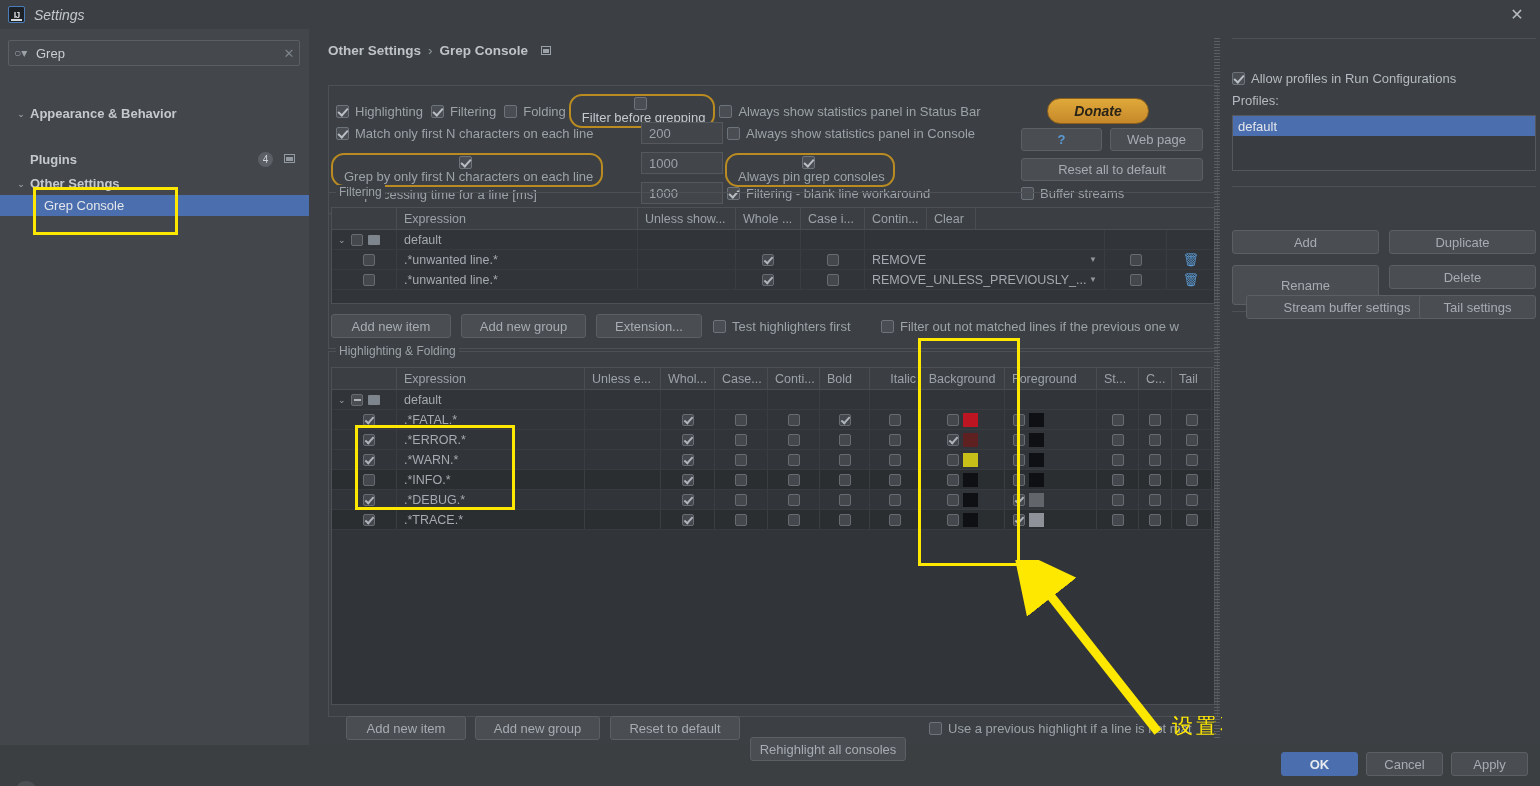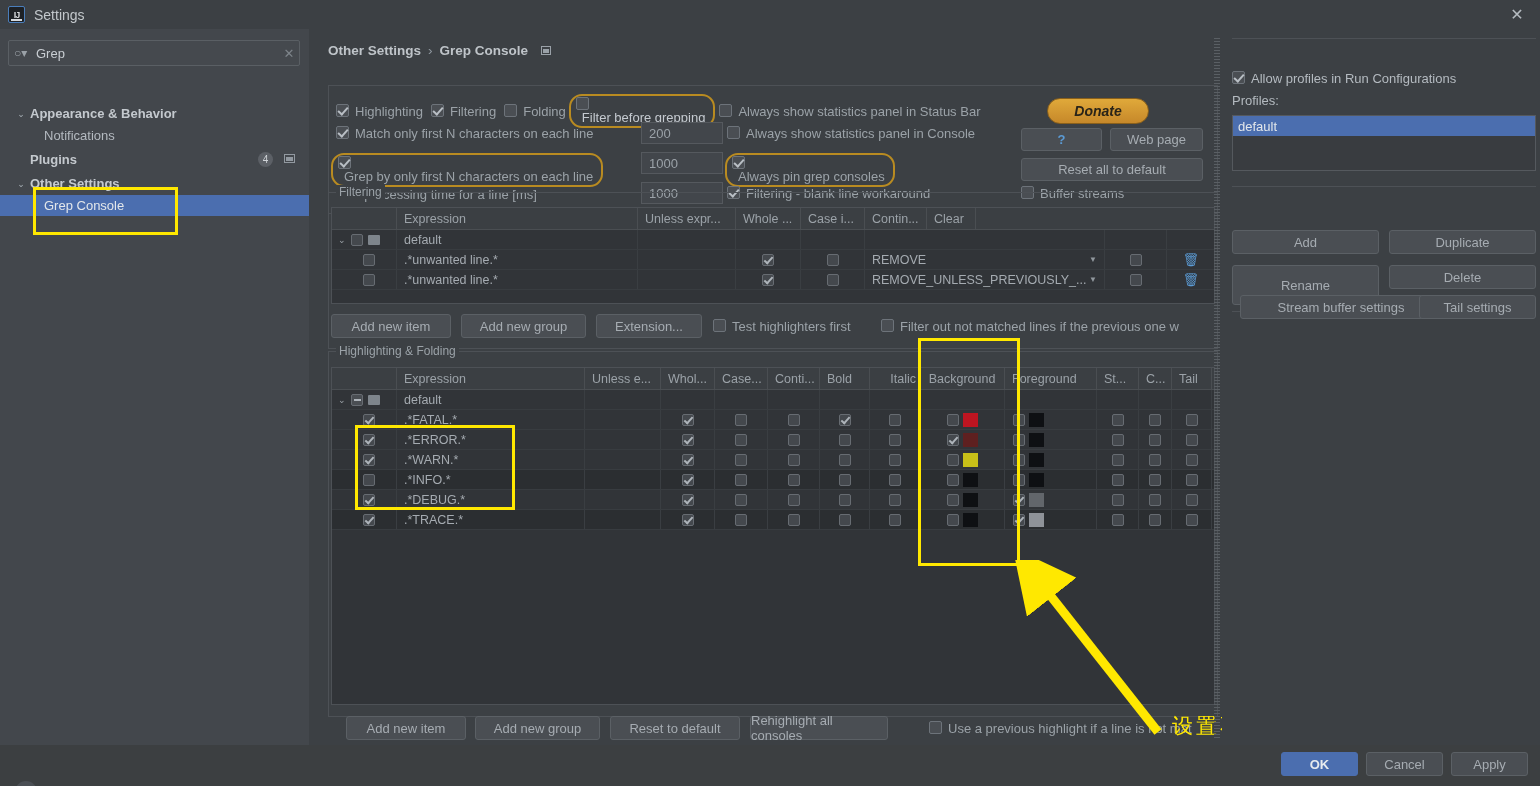--- a/index.html
+++ b/index.html
@@ -20,21 +20,21 @@
     background:#3c4044; display:flex; align-items:center;
   }
   #ij-logo{
     width:17px;height:17px;margin-left:8px;background:#1e2125;
     border:1px solid #4a7ebb; border-radius:2px;
     font-size:9px;font-weight:bold;color:#d6d9dc;
     display:flex;align-items:center;justify-content:center;letter-spacing:-1px;
     position:relative;
   }
   #ij-logo::after{content:"";position:absolute;left:2px;right:2px;bottom:1px;height:2px;background:#d6d9dc;}
-  #title-text{margin-left:9px;color:#c3c8cc;font-size:14px;}
+  #title-text{margin-left:9px;color:#c3c8cc;font-size:14px;font-style:italic;}
   #close-btn{
     position:absolute; right:12px; top:6px; width:22px;height:18px;
     color:#b5bbc0; font-size:16px; line-height:17px; text-align:center; cursor:default;
   }
 
   
   #sidebar{
     position:absolute;left:0;top:29px;width:309px;height:716px;
     background:#43474c;
   }
@@ -89,21 +89,21 @@
     width:10px;height:9px;border:1px solid #9aa1a8;margin-left:6px;position:relative;
   }
   #bc-icon::after{content:"";position:absolute;left:1px;right:1px;top:2px;bottom:1px;background:#9aa1a8;}
 
   
   #opts-box{
     position:absolute;left:19px;top:56px;width:890px;height:129px;
     border:1px solid #4d5156;
   }
   .chk{
-    display:inline-flex;vertical-align:middle;
+    display:inline-flex;align-items:center;vertical-align:middle;
   }
   .chk .box{
     width:13px;height:13px;border:1px solid #6d737a;border-radius:2px;background:#4a4e53;
     display:inline-block;position:relative;flex:none;
   }
   .chk .box.on::after{
     content:"";position:absolute;left:3px;top:0px;width:4px;height:8px;
     border:solid #b9bfc5;border-width:0 2px 2px 0;transform:rotate(42deg);
   }
   .chk .lbl{margin-left:6px;color:#9ba2a8;white-space:nowrap;}
@@ -201,23 +201,20 @@
     <span id="search-icon">○​▾</span>
     <input id="search-input" value="Grep" style="">
     <span id="search-clear">✕</span>
   </div>
 
   <div class="tree-row" style="top:74px;padding-left:12px">
     <span class="tw">⌄</span>
     <span class="tree-bold">Appearance &amp; Behavior</span>
   </div>
 
-  <div class="tree-row" style="top:96px;padding-left:44px">
-    <span class="tree-plain">Notifications</span>
-  </div>
 
   <div class="tree-row" style="top:120px;padding-left:30px">
     <span class="tree-bold">Plugins</span>
     <span id="badge-count">4</span>
     <span id="badge-icon"></span>
   </div>
 
   <div class="tree-row" style="top:144px;padding-left:12px">
     <span class="tw">⌄</span>
     <span class="tree-bold">Other Settings</span>
@@ -304,21 +301,21 @@
   </div>
 
   <div class="groupbox" style="left:19px;top:163px;width:890px;height:157px;">
     <span class="group-legend">Filtering</span>
   </div>
 
   <div class="tbl" style="left:22px;top:178px;width:884px;height:97px;">
     <div class="thead">
       <div class="th" style="width:65px"></div>
       <div class="th" style="width:241px">Expression</div>
-      <div class="th" style="width:98px">Unless expr...</div>
+      <div class="th" style="width:98px">Unless show...</div>
       <div class="th" style="width:65px">Whole ...</div>
       <div class="th" style="width:64px">Case i...</div>
       <div class="th" style="width:62px">Contin...</div>
       <div class="th" style="width:49px">Clear</div>
     </div>
 
     <div class="trow">
       <div class="td" style="width:65px;padding-left:6px;gap:5px">
         <span style="color:#9aa1a7;font-size:9px">⌄</span>
         <span class="cbx"></span>
@@ -683,21 +680,21 @@
           <div class="td center" style="width: 40px;">
             <span class="cbx"></span>
           </div>
         </div>
       </div>
   </div>
 
   <div class="btn" style="position:absolute;left:37px;top:687px;width:120px;height:24px">Add new item</div>
   <div class="btn" style="position:absolute;left:166px;top:687px;width:125px;height:24px">Add new group</div>
   <div class="btn" style="position:absolute;left:301px;top:687px;width:130px;height:24px">Reset to default</div>
-  <div class="btn" style="position:absolute;left:441px;top:687px;width:138px;height:24px">Rehighlight all consoles</div>
+  <div class="btn" style="position:absolute;left:441px;top:708px;width:156px;height:24px">Rehighlight all consoles</div>
   <span class="chk" style="position:absolute;left:620px;top:692px">
     <span class="box"></span>
     <span class="lbl">Use a previous highlight if a line is not mat</span>
   </span>
 </div>
 
 <div class="yellow-rect" style="left:355px;top:425px;width:160px;height:85px;"></div>
 <div class="yellow-rect" style="left:918px;top:338px;width:102px;height:228px;"></div>
 
 <svg style="position:absolute;left:1010px;top:560px;width:200px;height:180px;pointer-events:none">
@@ -723,19 +720,19 @@
   <div id="profiles-list">
     <div id="profile-default">default</div>
   </div>
   <div id="rp-div"></div>
 
   <div class="btn" style="position:absolute;left:10px;top:201px;width:147px;height:24px">Add</div>
   <div class="btn" style="position:absolute;left:167px;top:201px;width:147px;height:24px">Duplicate</div>
   <div class="btn" style="position:absolute;left:10px;top:236px;width:147px;height:40px">Rename</div>
   <div class="btn" style="position:absolute;left:167px;top:236px;width:147px;height:24px">Delete</div>
   <div id="rp-div2"></div>
-  <div class="btn" style="position:absolute;left:18px;top:266px;width:202px;height:24px">Stream buffer settings</div>
+  <div class="btn" style="position:absolute;left:24px;top:266px;width:202px;height:24px">Stream buffer settings</div>
   <div class="btn" style="position:absolute;left:197px;top:266px;width:117px;height:24px">Tail settings</div>
 </div>
 
 <div id="okbtn">OK</div>
 <div id="cancelbtn" class="btn">Cancel</div>
 <div id="applybtn" class="btn">Apply</div>
 
 </body></html>

